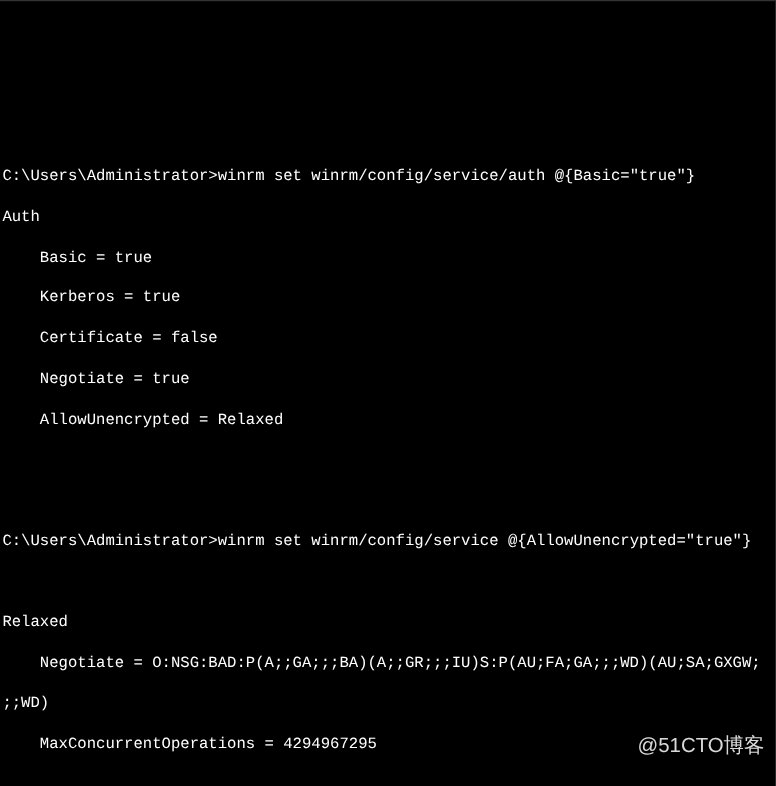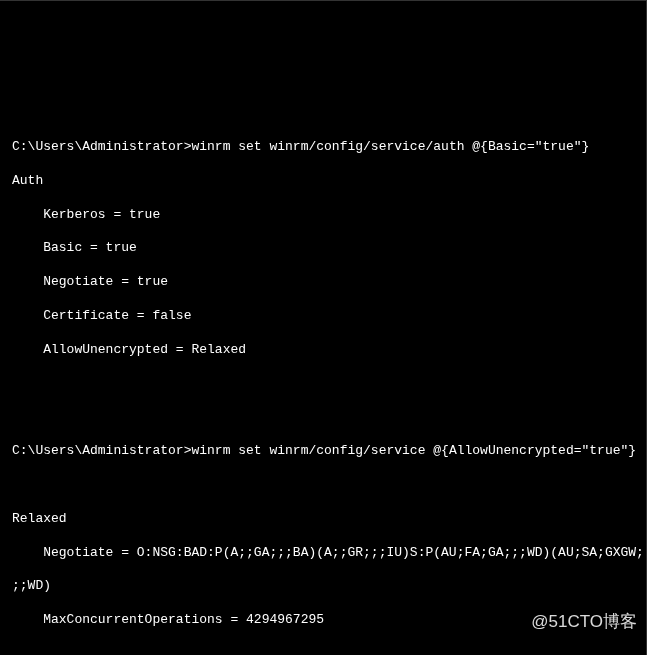--- a/index.html
+++ b/index.html
@@ -15,21 +15,20 @@
       line-height: 1.3;
       width: 647px;
       height: 655px;
       overflow: hidden;
       position: relative;
       padding: 4px 2px;
       white-space: pre;
     }
     .line {
       white-space: pre;
-      margin-left: 10px;
     }
     .watermark {
       position: absolute;
       bottom: 22px;
       right: 10px;
       color: rgba(255,255,255,0.85);
       font-family: Arial, sans-serif;
       font-size: 17px;
     }
     .border-top {
@@ -51,24 +50,24 @@
 <body>
 
 
 
 <div class="border-top"></div>
 <div class="border-right"></div>
 
 <div>
 <div class="line"><span>C:\Users\Administrator&gt;</span><span>winrm set winrm/config/service/auth @{Basic="true"}</span></div>
 <div class="line">Auth</div>
+<div class="line">    Basic = true</div>
 <div class="line">    Kerberos = true</div>
-<div class="line">    Basic = true</div>
+<div class="line">    Certificate = false</div>
 <div class="line">    Negotiate = true</div>
-<div class="line">    Certificate = false</div>
 <div class="line">    AllowUnencrypted = Relaxed</div>
 <div class="line"> </div>
 <div class="line"> </div>
 <div class="line"><span>C:\Users\Administrator&gt;</span><span>winrm set winrm/config/service @{AllowUnencrypted="true"}</span></div>
 <div class="line"> </div>
 <div class="line">Relaxed</div>
 <div class="line">    Negotiate = O:NSG:BAD:P(A;;GA;;;BA)(A;;GR;;;IU)S:P(AU;FA;GA;;;WD)(AU;SA;GXGW;</div>
 <div class="line">;;WD)</div>
 <div class="line">    MaxConcurrentOperations = 4294967295</div>
 

